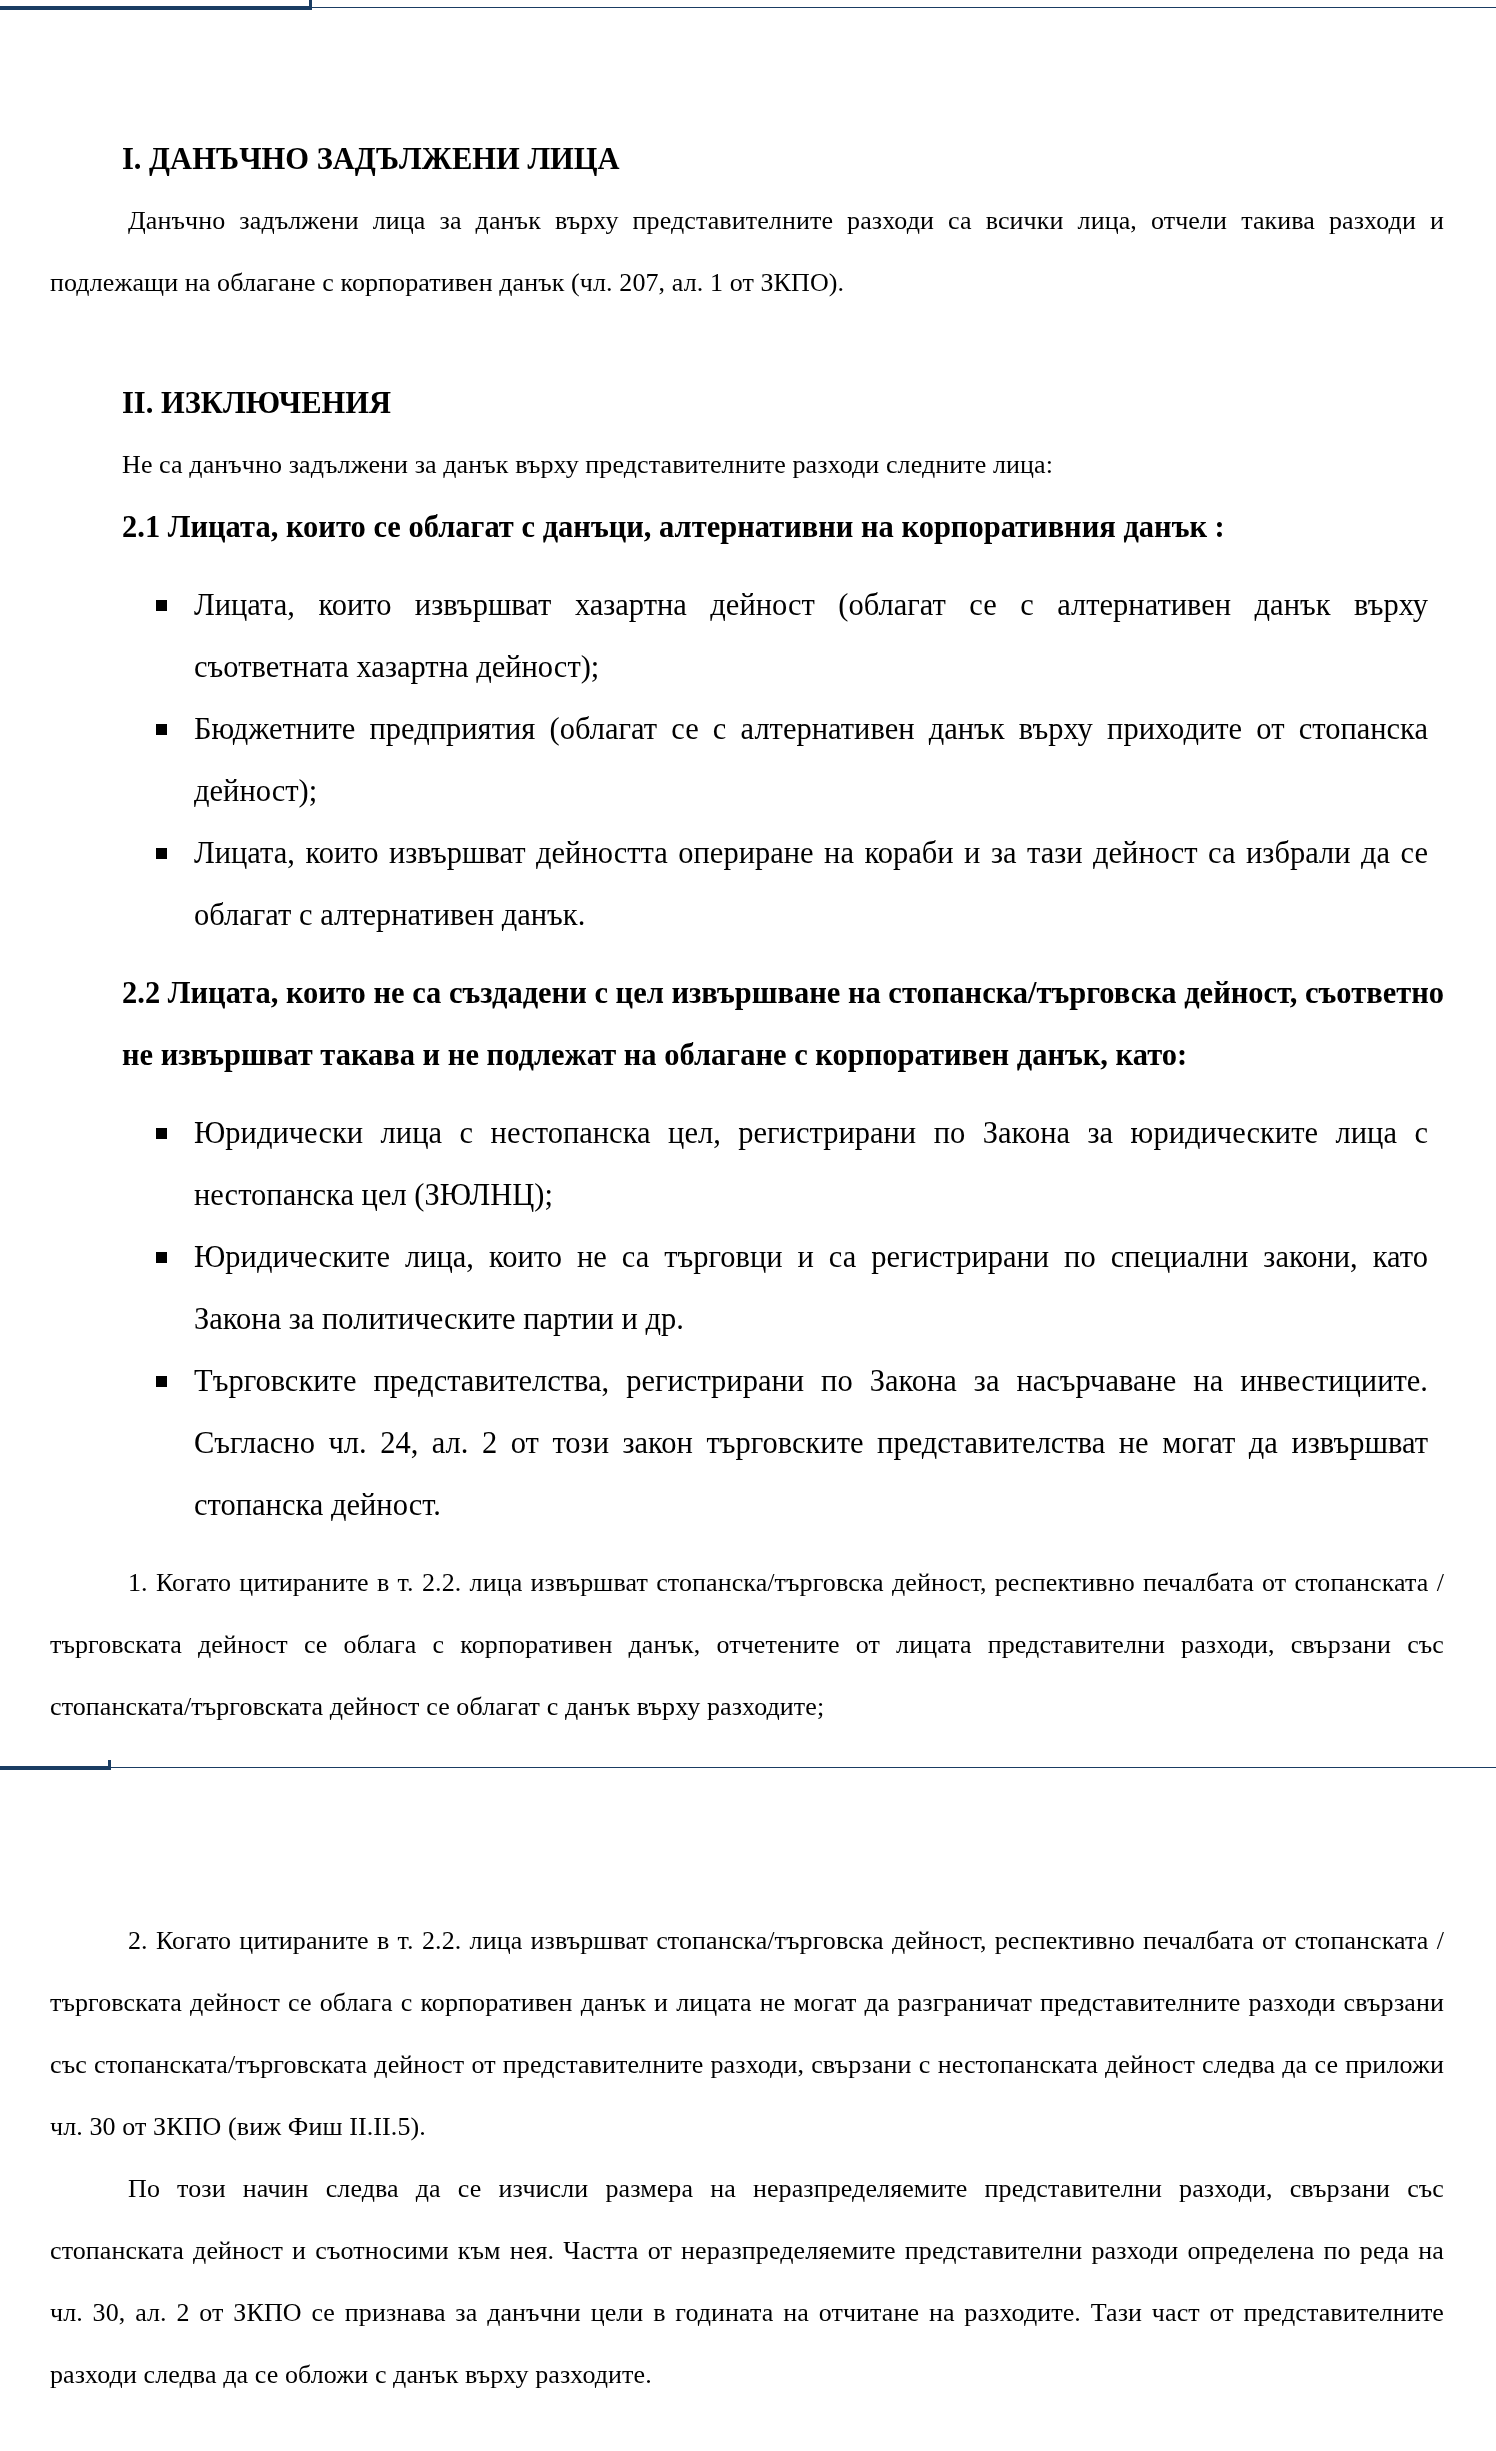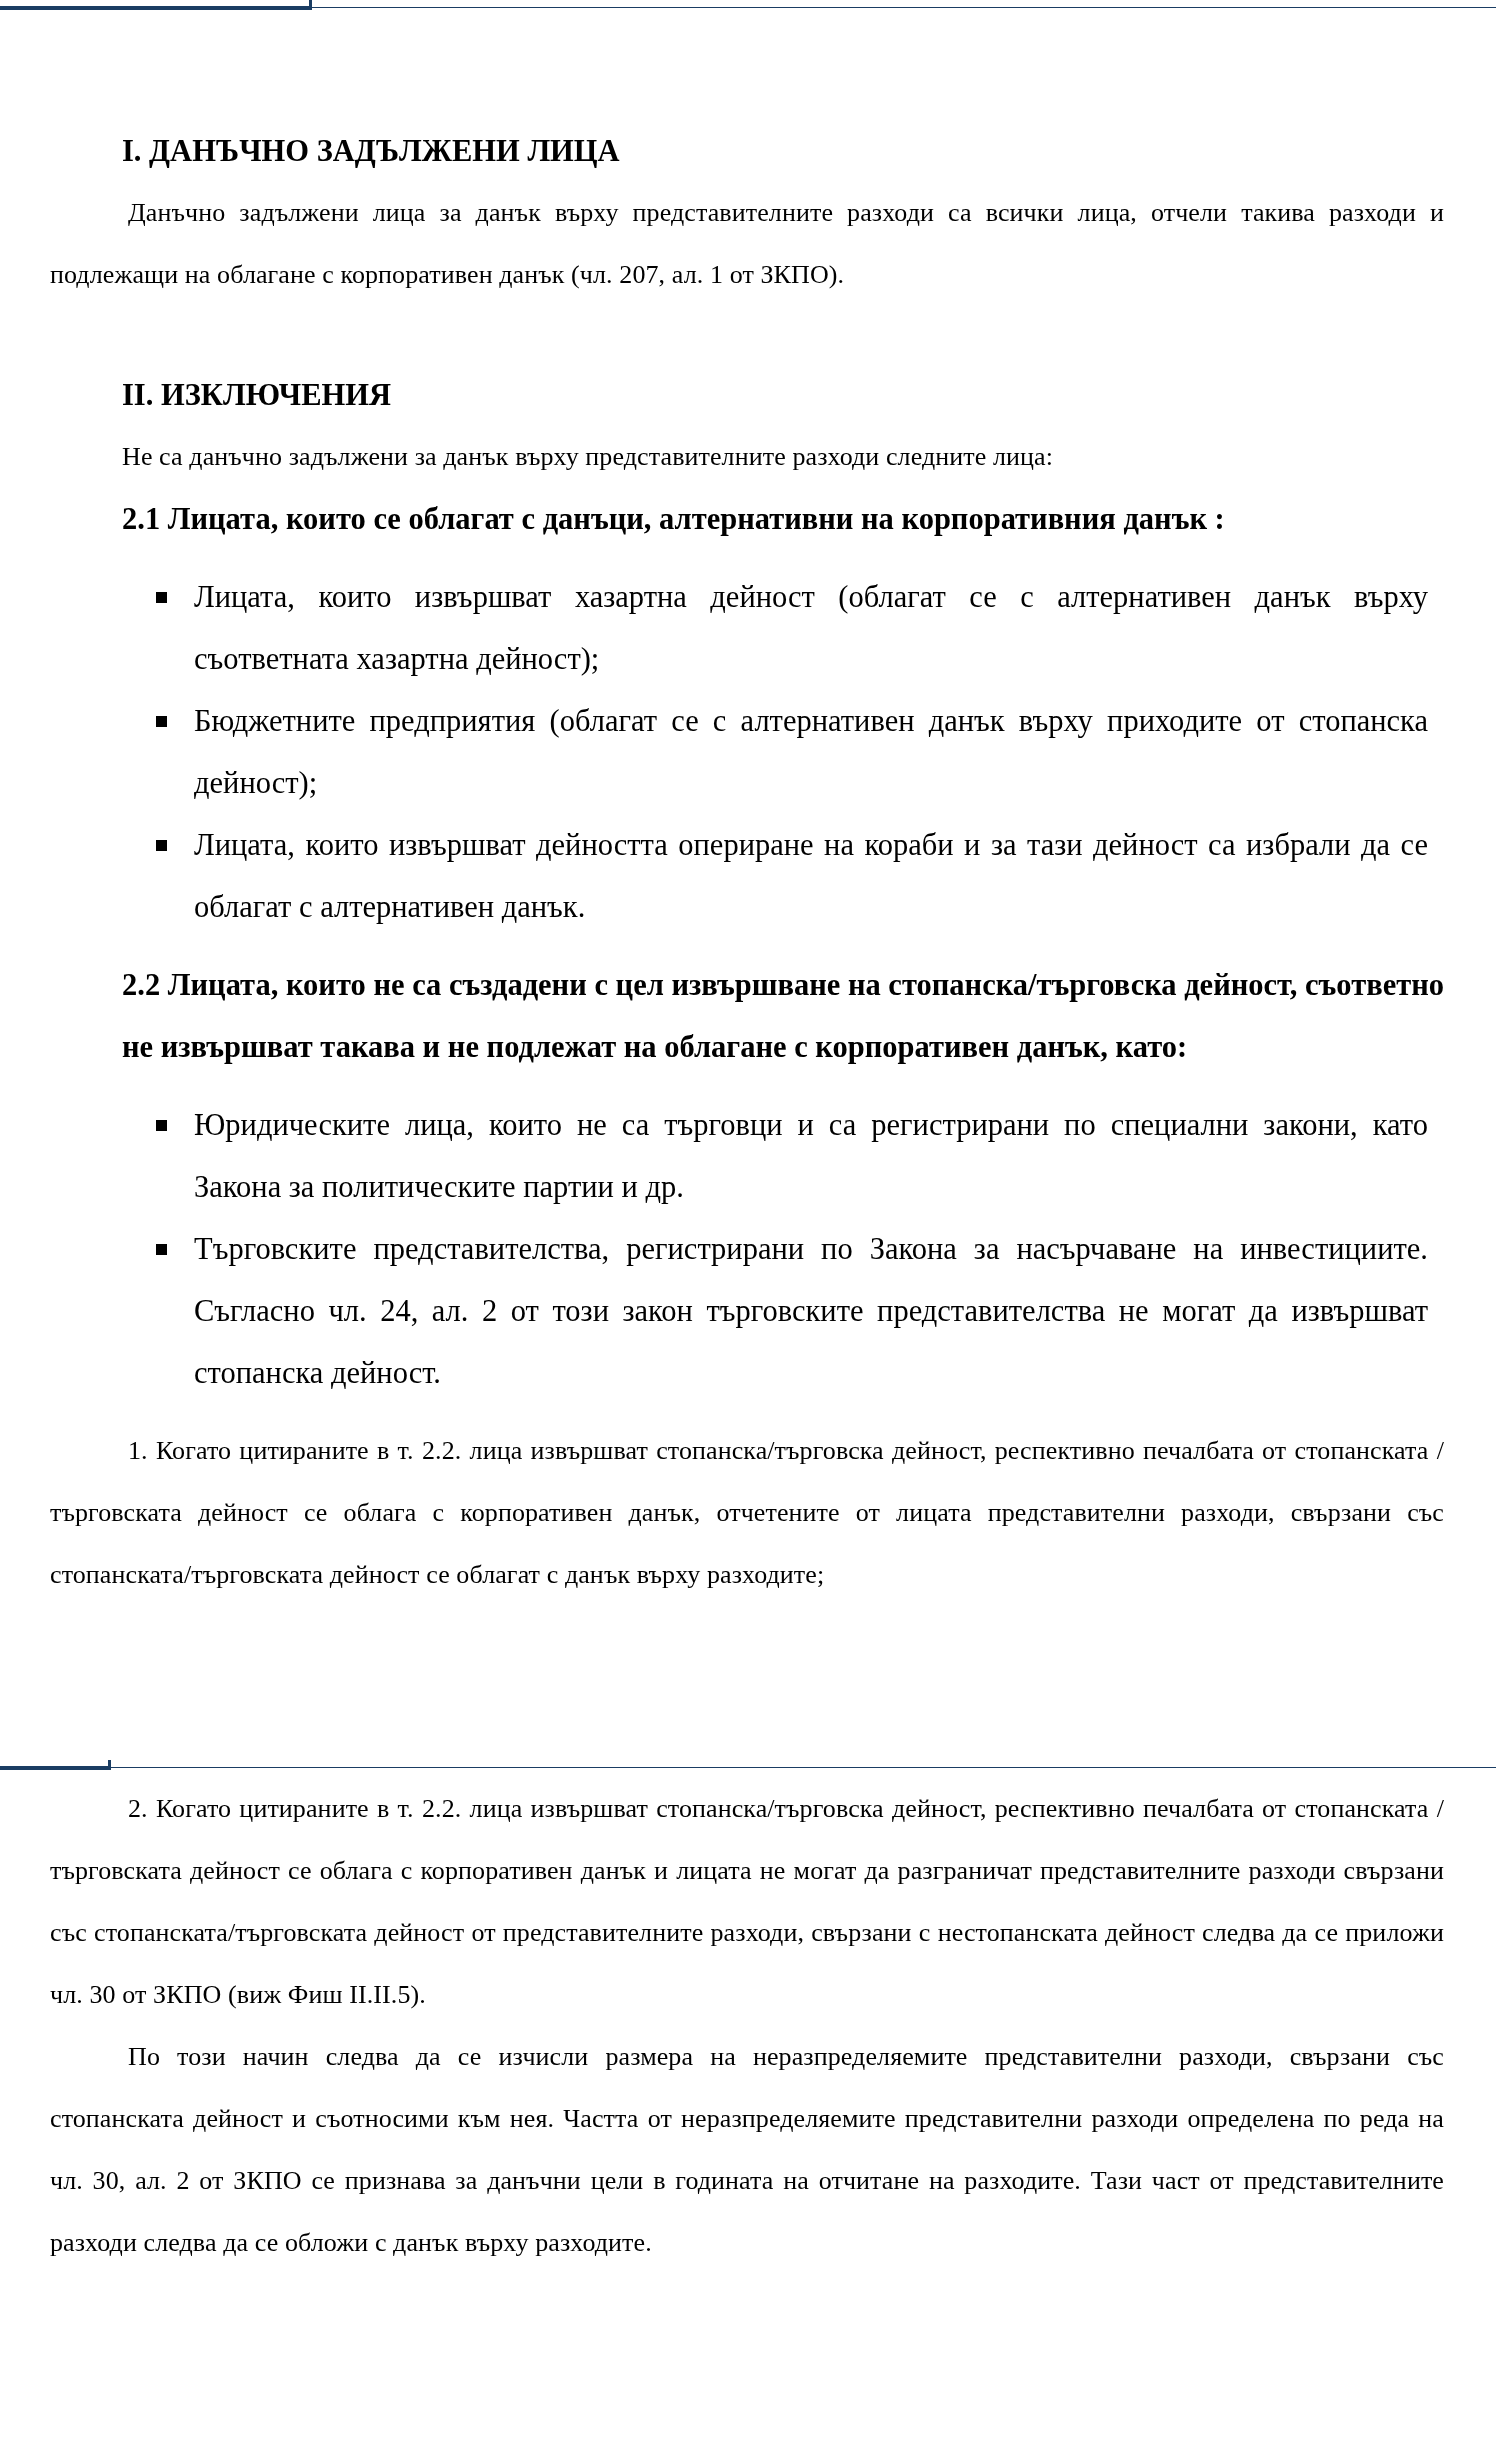--- a/index.html
+++ b/index.html
@@ -55,21 +55,21 @@
   .rule-bottom { top: 1760px; }
   .rule-bottom .thick { width: 110px; }
   .rule-bottom .thin  { left: 110px; width: 1386px; }
   .rule-bottom .tick  { left: 108px; top: 0px; height: 10px; }
 
   
   .content {
     position: absolute;
     left: 50px;
     right: 52px;
-    top: 0;
+    top: 8px;
   }
   .block {
     font-size: 26px;
     line-height: 62px;
     text-align: justify;
     text-justify: inter-word;
     margin: 0;
     letter-spacing: 0.1px;
   }
   .h-sec {
@@ -158,20 +158,24 @@
         <span class="sq"></span>
         <span class="txt">Лицата, които извършват дейността опериране на кораби и за тази дейност са избрали да се облагат с алтернативен данък.</span>
       </li>
     </ul>
 
     <p class="h-sec pad-left-h" style="text-align:justify; text-align-last:left;">2.2 Лицата, които не са създадени с цел извършване на стопанска/търговска дейност, съответно не извършват такава и не подлежат на облагане с корпоративен данък, като:</p>
 
     <ul class="bul">
       <li>
         <span class="sq"></span>
+        <span class="txt">Юридически лица с нестопанска цел, регистрирани по Закона за юридическите лица с нестопанска цел (ЗЮЛНЦ);</span>
+      </li>
+      <li>
+        <span class="sq"></span>
         <span class="txt">Юридическите лица, които не са търговци и са регистрирани по специални закони, като Закона за политическите партии и др.</span>
       </li>
       <li>
         <span class="sq"></span>
         <span class="txt">Търговските представителства, регистрирани по Закона за насърчаване на инвестициите. Съгласно чл. 24, ал. 2 от този закон търговските представителства не могат да извършват стопанска дейност.</span>
       </li>
     </ul>
 
     <p class="block indent-lg">1. Когато цитираните в т. 2.2. лица извършват стопанска/търговска дейност, респективно печалбата от стопанската /търговската дейност се облага с корпоративен данък, отчетените от лицата представителни разходи, свързани със стопанската/търговската дейност се облагат с данък върху разходите;</p>
 

